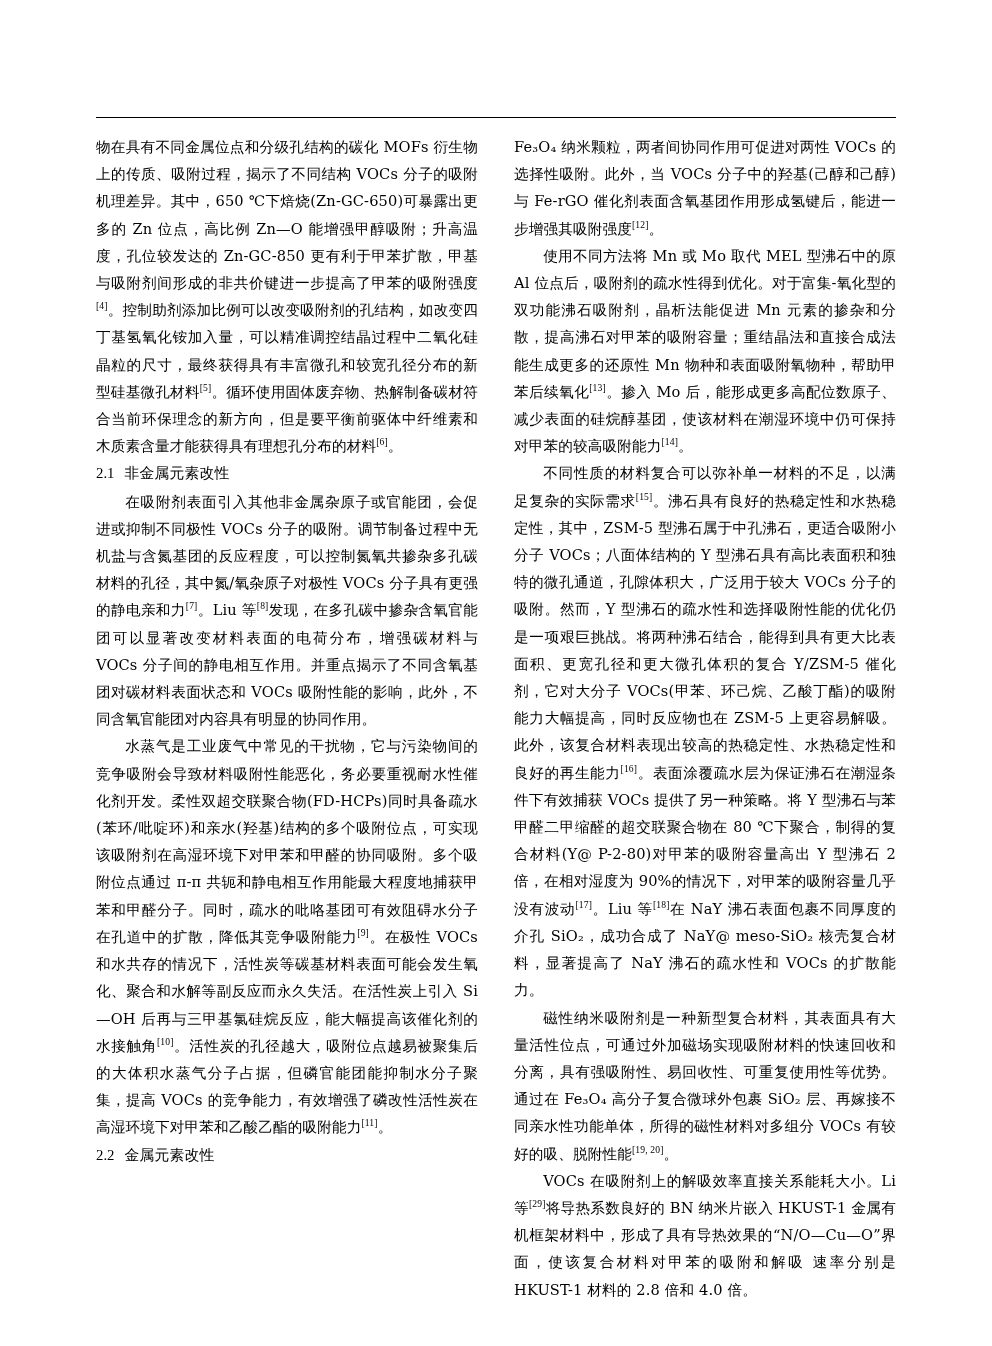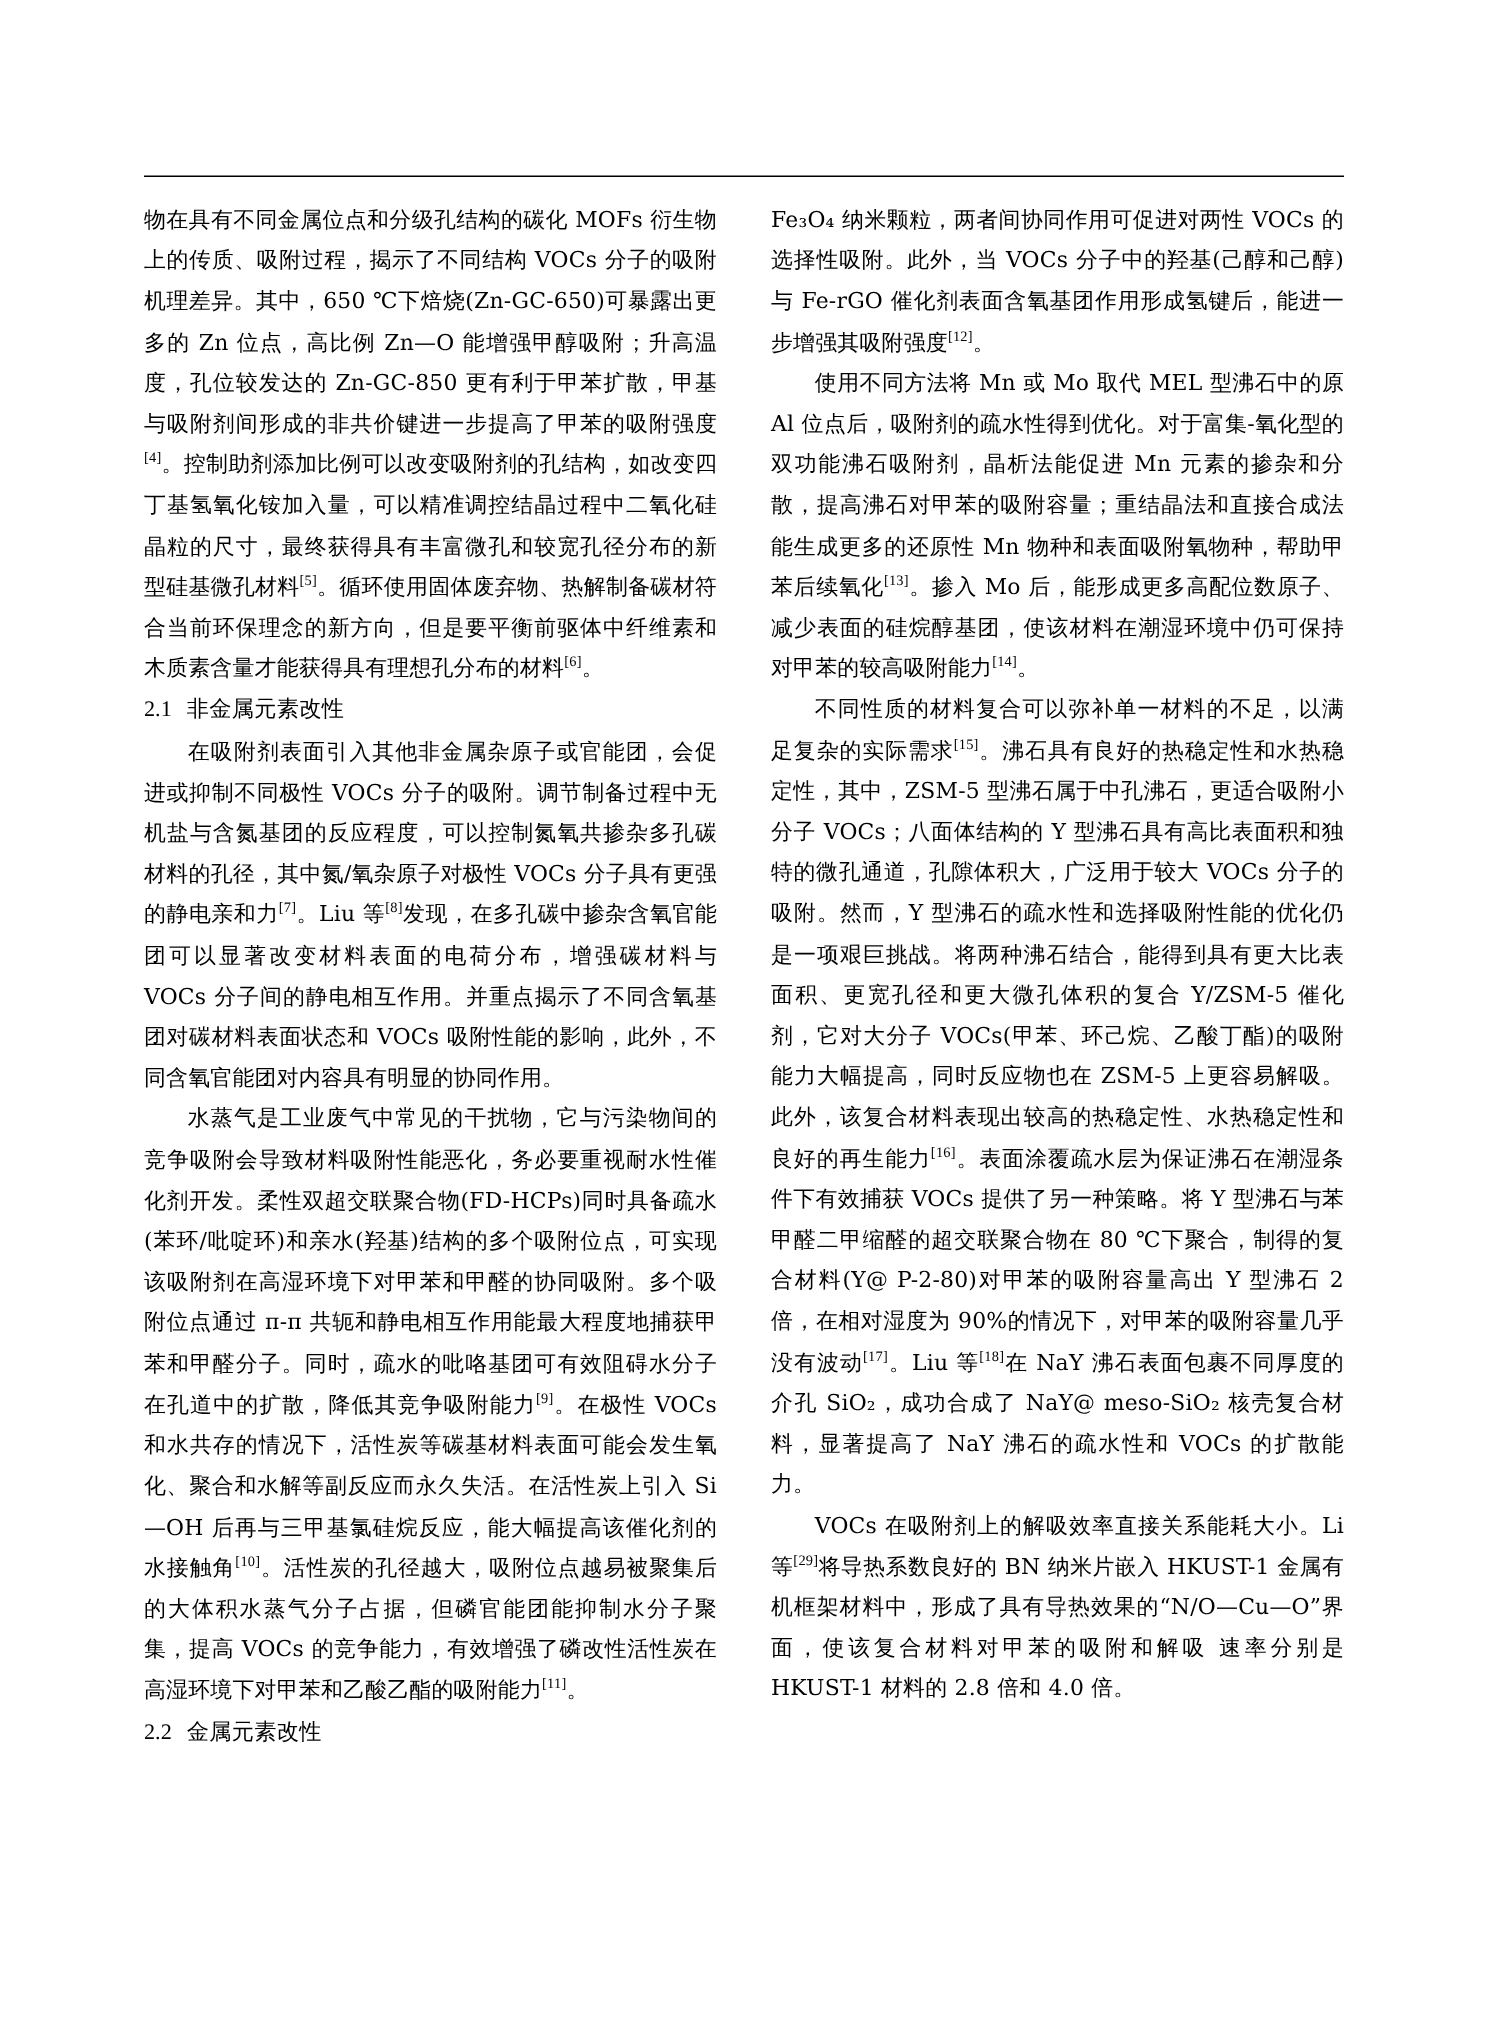--- a/index.html
+++ b/index.html
@@ -129,18 +129,19 @@
 
   <div class="col right">
 
     <p class="noindent"><span>Fe₃O₄ 纳米颗粒，两者间协同作用可促进对两性 VOCs 的选择性吸附。此外，当 VOCs 分子中的羟基(己醇和己醇)与 Fe-rGO 催化剂表面含氧基团作用形成氢键后，能进一步增强其吸附强度</span><sup>[12]</sup><span>。</span></p>
 
     <p><span>使用不同方法将 Mn 或 Mo 取代 MEL 型沸石中的原 Al 位点后，吸附剂的疏水性得到优化。对于富集-氧化型的双功能沸石吸附剂，晶析法能促进 Mn 元素的掺杂和分散，提高沸石对甲苯的吸附容量；重结晶法和直接合成法能生成更多的还原性 Mn 物种和表面吸附氧物种，帮助甲苯后续氧化</span><sup>[13]</sup><span>。掺入 Mo 后，能形成更多高配位数原子、减少表面的硅烷醇基团，使该材料在潮湿环境中仍可保持对甲苯的较高吸附能力</span><sup>[14]</sup><span>。</span></p>
 
 
     <p><span>不同性质的材料复合可以弥补单一材料的不足，以满足复杂的实际需求</span><sup>[15]</sup><span>。沸石具有良好的热稳定性和水热稳定性，其中，ZSM-5 型沸石属于中孔沸石，更适合吸附小分子 VOCs；八面体结构的 Y 型沸石具有高比表面积和独特的微孔通道，孔隙体积大，广泛用于较大 VOCs 分子的吸附。然而，Y 型沸石的疏水性和选择吸附性能的优化仍是一项艰巨挑战。将两种沸石结合，能得到具有更大比表面积、更宽孔径和更大微孔体积的复合 Y/ZSM-5 催化剂，它对大分子 VOCs(甲苯、环己烷、乙酸丁酯)的吸附能力大幅提高，同时反应物也在 ZSM-5 上更容易解吸。此外，该复合材料表现出较高的热稳定性、水热稳定性和良好的再生能力</span><sup>[16]</sup><span>。表面涂覆疏水层为保证沸石在潮湿条件下有效捕获 VOCs 提供了另一种策略。将 Y 型沸石与苯甲醛二甲缩醛的超交联聚合物在 80 ℃下聚合，制得的复合材料(Y@ P-2-80)对甲苯的吸附容量高出 Y 型沸石 2 倍，在相对湿度为 90%的情况下，对甲苯的吸附容量几乎没有波动</span><sup>[17]</sup><span>。Liu 等</span><sup>[18]</sup><span>在 NaY 沸石表面包裹不同厚度的介孔 SiO₂，成功合成了 NaY@ meso-SiO₂ 核壳复合材料，显著提高了 NaY 沸石的疏水性和 VOCs 的扩散能力。</span></p>
 
+    <p><span>磁性纳米吸附剂是一种新型复合材料，其表面具有大量活性位点，可通过外加磁场实现吸附材料的快速回收和分离，具有强吸附性、易回收性、可重复使用性等优势。通过在 Fe₃O₄ 高分子复合微球外包裹 SiO₂ 层、再嫁接不同亲水性功能单体，所得的磁性材料对多组分 VOCs 有较好的吸、脱附性能</span><sup>[19, 20]</sup><span>。</span></p>
 
     <p><span>VOCs 在吸附剂上的解吸效率直接关系能耗大小。Li 等</span><sup>[29]</sup><span>将导热系数良好的 BN 纳米片嵌入 HKUST-1 金属有机框架材料中，形成了具有导热效果的“N/O—Cu—O”界面，使该复合材料对甲苯的吸附和解吸 速率分别是 HKUST-1 材料的 2.8 倍和 4.0 倍。</span></p>
 
   </div>
 
 </div>
 
 </body></html>

